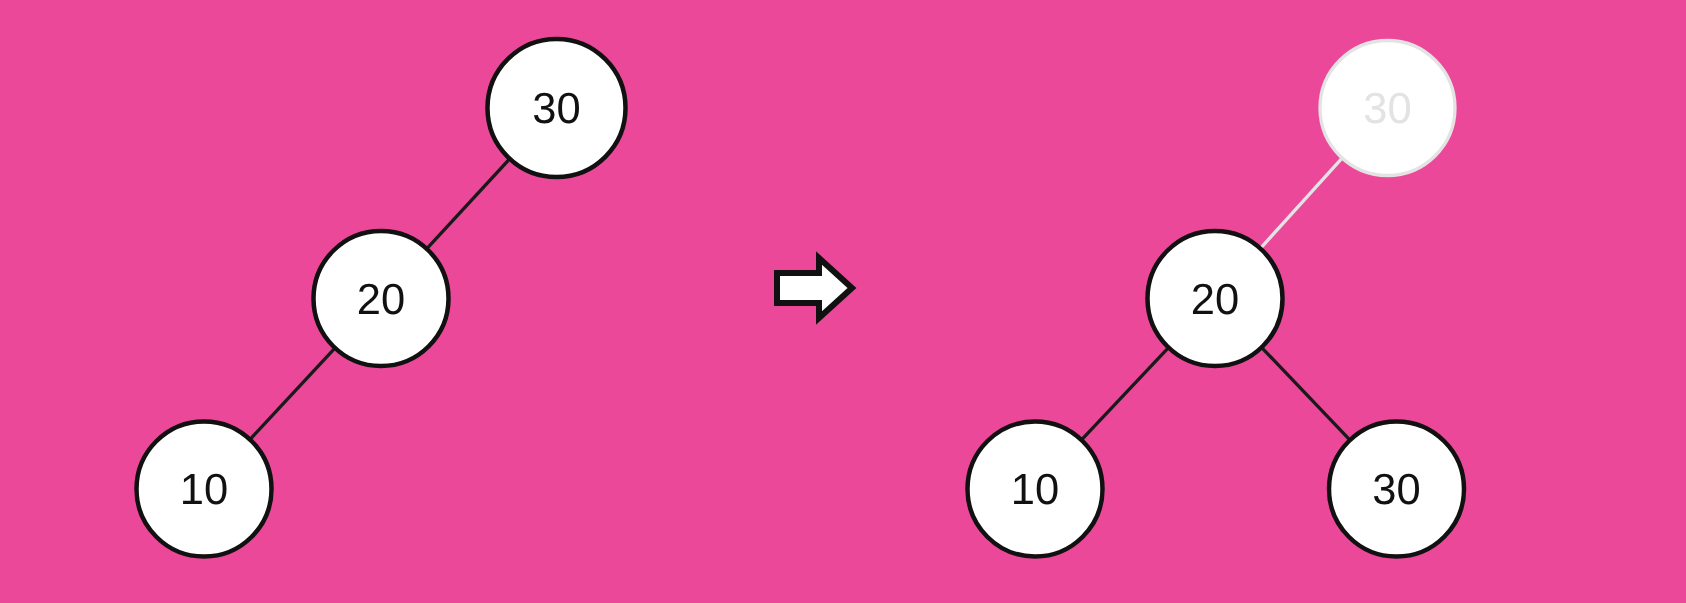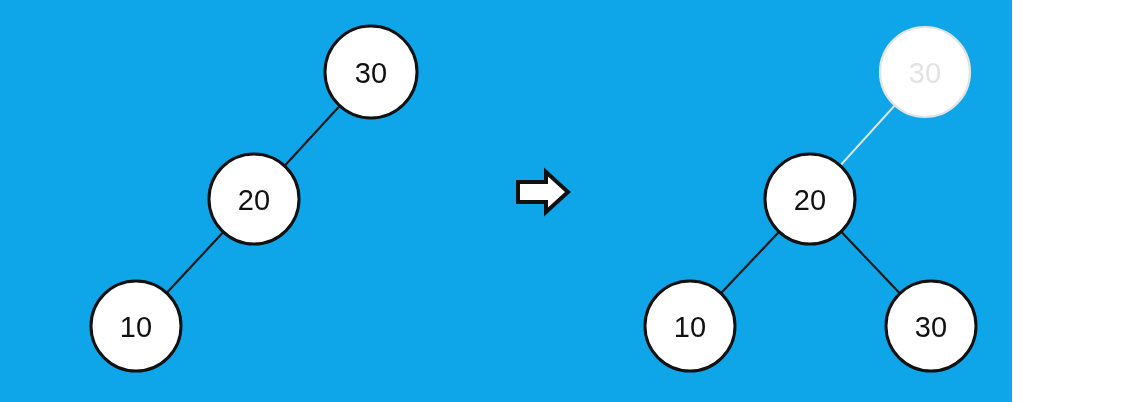--- a/index.html
+++ b/index.html
@@ -9,23 +9,23 @@
     background: #ffffff;
   }
   body {
     width: 1124px;
     height: 402px;
     font-family: "Liberation Sans", sans-serif;
     overflow: hidden;
   }
   #diagram-root {
     position: relative;
-    width: 1012px;
+    width: 1124px;
     height: 402px;
-    background: #0ea5e9;
+    background: #ec4899;
   }
   svg#tree-svg {
     display: block;
     width: 1124px;
     height: 402px;
   }
   .node-label {
     font-family: "Liberation Sans", sans-serif;
     text-anchor: middle;
     dominant-baseline: central;

